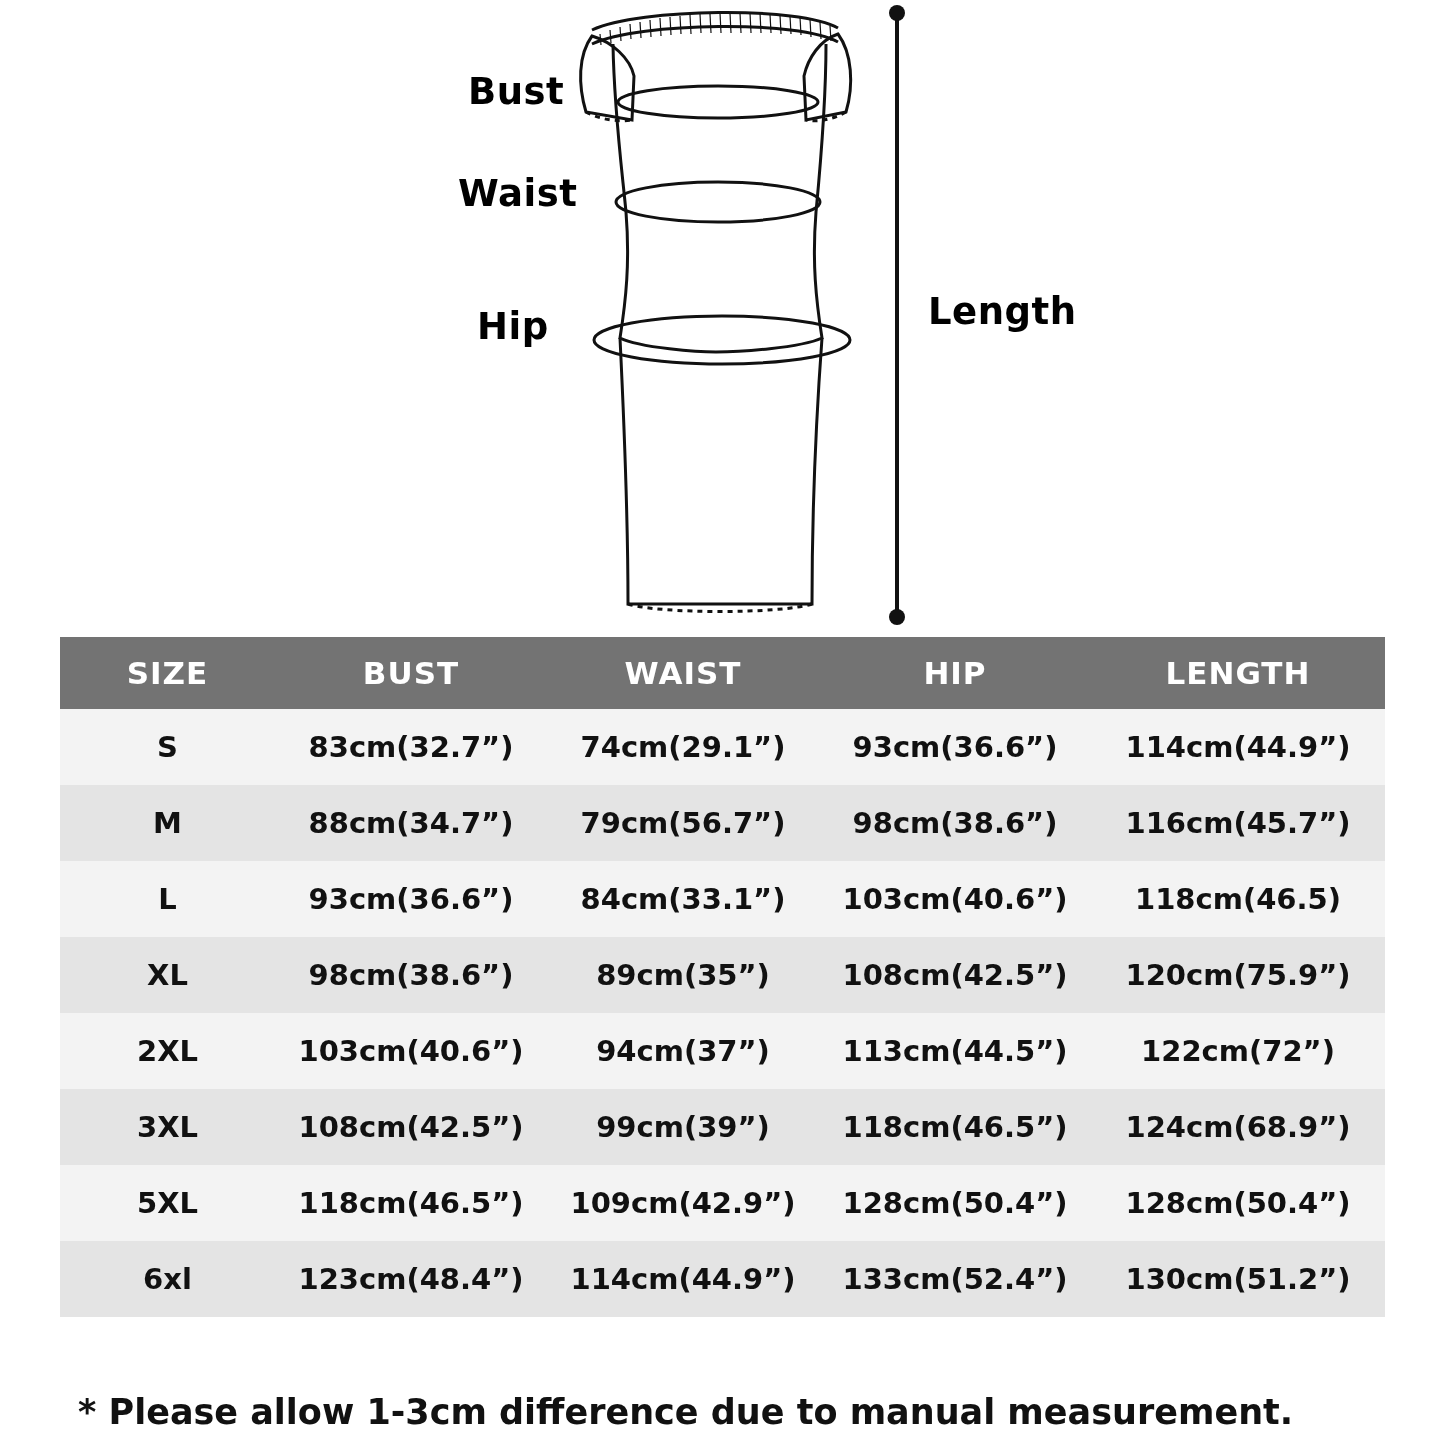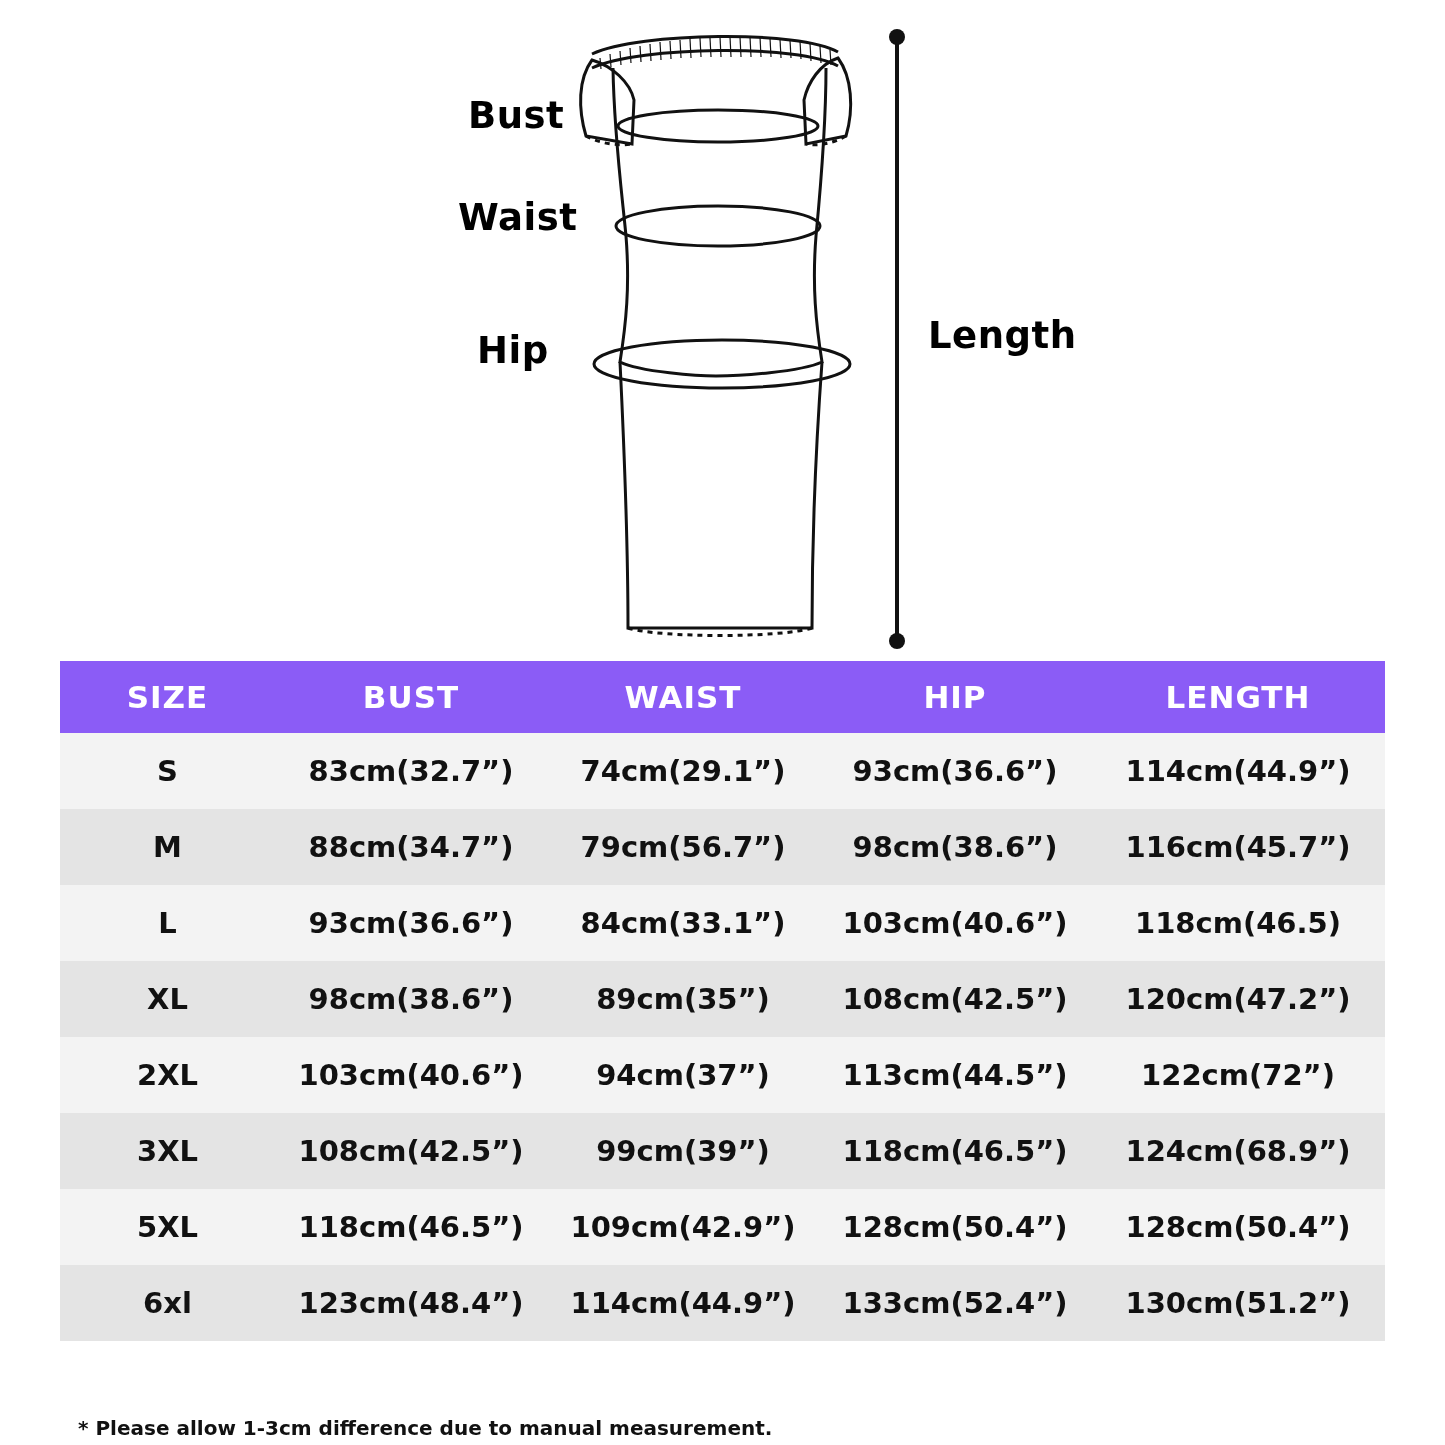--- a/index.html
+++ b/index.html
@@ -11,21 +11,20 @@
     width: 1445px;
     height: 1445px;
     font-family: "DejaVu Sans", sans-serif;
     color: #111111;
     overflow: hidden;
   }
   .page {
     position: relative;
     width: 1445px;
     height: 1117px;
-    margin-top: 24px;
   }
 
   
   .diagram {
     position: relative;
     width: 1445px;
     height: 632px;
   }
   .diagram svg {
     position: absolute;
@@ -52,21 +51,21 @@
     left: 60px;
     top: 637px;
     width: 1325px;
   }
   table.size-table {
     border-collapse: collapse;
     width: 1325px;
     table-layout: fixed;
   }
   table.size-table th {
-    background: #8b5cf6;
+    background: #737373;
     color: #ffffff;
     font-family: "DejaVu Sans", sans-serif;
     font-weight: bold;
     font-size: 31px;
     letter-spacing: 1px;
     height: 70px;
     text-align: center;
     vertical-align: middle;
   }
   table.size-table td {
@@ -86,21 +85,21 @@
   .col-waist  { width: 272px; }
   .col-hip    { width: 272px; }
   .col-length { width: 294px; }
 
   .footnote {
     position: absolute;
     left: 78px;
     top: 1392px;
     font-family: "DejaVu Sans", sans-serif;
     font-weight: bold;
-    font-size: 20px;
+    font-size: 35px;
     color: #111111;
     white-space: nowrap;
   }
 </style>
 </head>
 <body>
 
 <div class="page">
 
   <div class="diagram">
@@ -204,21 +203,21 @@
           <td>93cm(36.6”)</td>
           <td>84cm(33.1”)</td>
           <td>103cm(40.6”)</td>
           <td>118cm(46.5)</td>
         </tr>
         <tr>
           <td>XL</td>
           <td>98cm(38.6”)</td>
           <td>89cm(35”)</td>
           <td>108cm(42.5”)</td>
-          <td>120cm(47.2”)</td>
+          <td>120cm(75.9”)</td>
         </tr>
         <tr>
           <td>2XL</td>
           <td>103cm(40.6”)</td>
           <td>94cm(37”)</td>
           <td>113cm(44.5”)</td>
           <td>122cm(72”)</td>
         </tr>
         <tr>
           <td>3XL</td>

